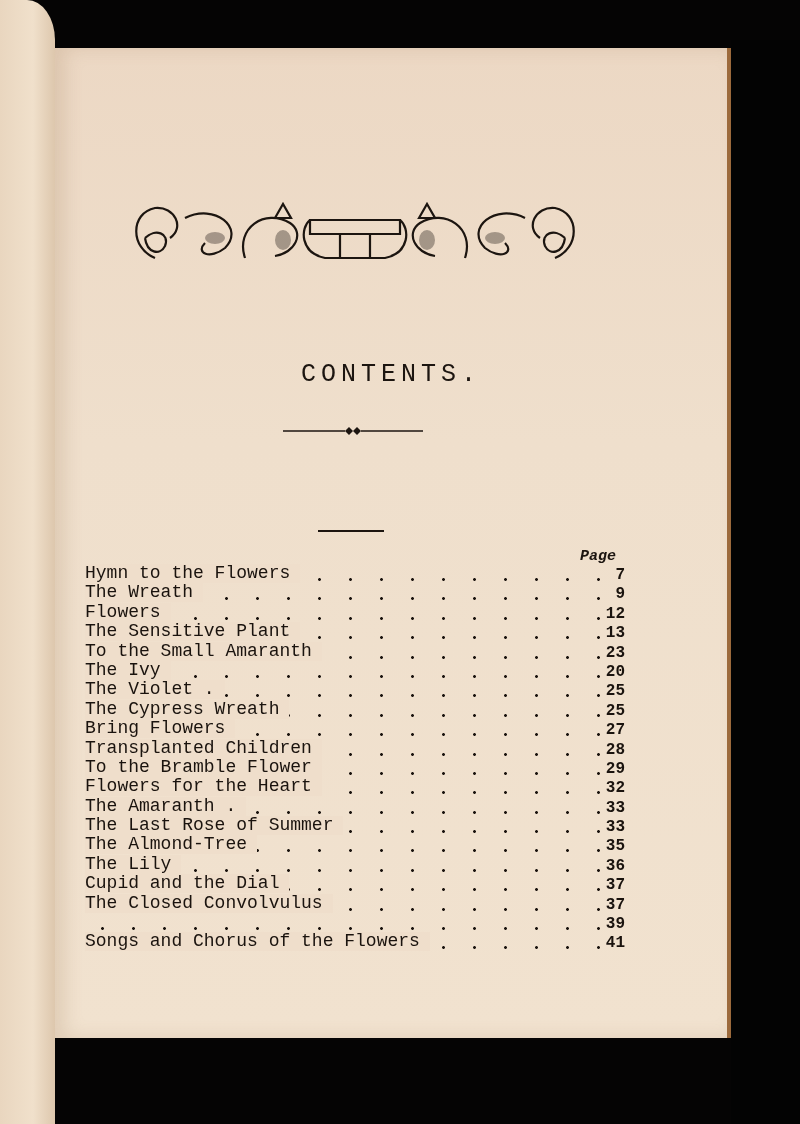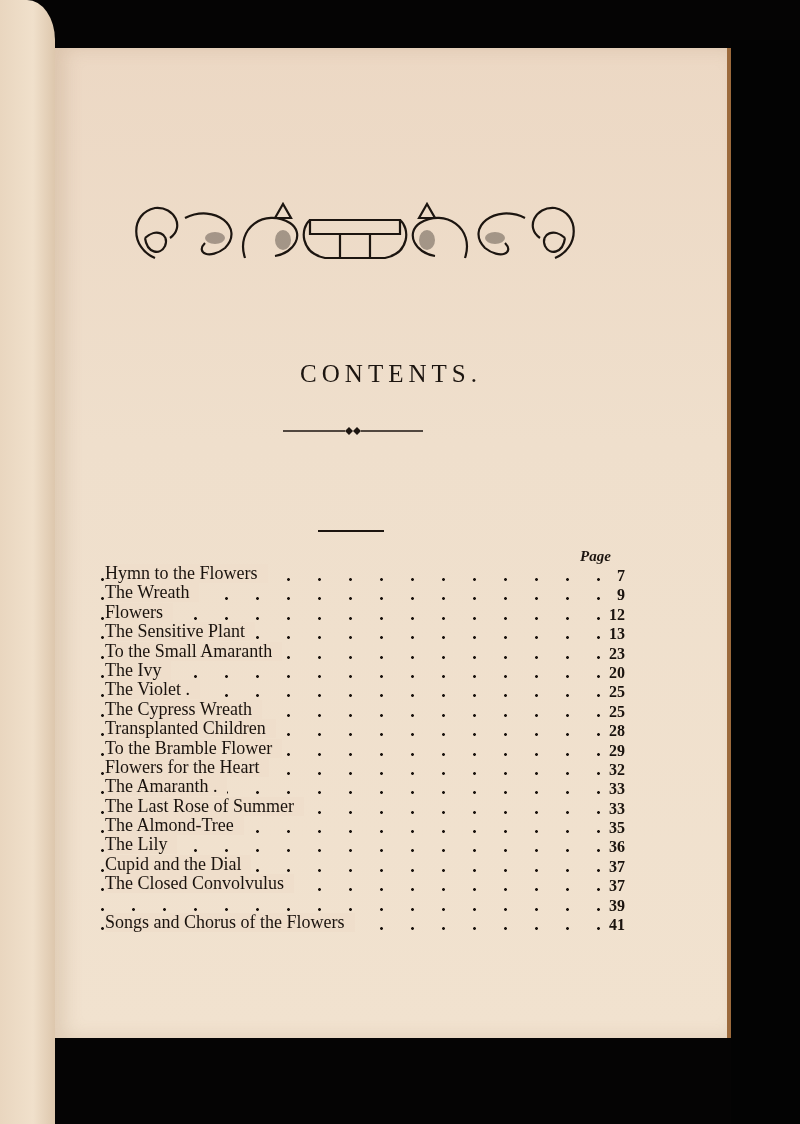--- a/index.html
+++ b/index.html
@@ -10,20 +10,21 @@
     }
     .left-page {
       position: absolute; left: 0; top: 0; width: 55px; height: 1124px;
       background: linear-gradient(90deg, #e9d6bf 0%, #f0e0cb 60%, #ddc7ad 100%);
       border-top-right-radius: 28px 40px;
     }
     .page {
       position: absolute; left: 55px; top: 48px; width: 672px; height: 990px;
       background: linear-gradient(180deg, #ecd8c4 0%, #efdfcc 40%, #f1e2cf 100%);
       box-shadow: inset 10px 0 18px rgba(150,110,70,0.18);
+      font-family: Liberation Mono, monospace;
     }
     .page::after {
       content: ""; position: absolute; right: -4px; top: 0; width: 4px; height: 100%;
       background: #9c6a3c;
     }
     .ornament {
       position: absolute; left: 70px; top: 150px; width: 460px; height: 72px;
     }
     .title {
       position: absolute; left: 0; width: 100%; top: 312px; text-align: center;
@@ -41,21 +42,21 @@
     }
     .page-label {
       position: absolute; left: 525px; top: 500px; font-style: italic; font-size: 15px; font-weight: bold; color: #1c1510;
     }
     .toc {
       position: absolute; left: 30px; top: 516px; width: 540px;
     }
     .toc-row {
       position: relative; height: 19.4px; font-size: 18px; line-height: 19px; color: #1a130e;
     }
-    .toc-row .t { position: absolute; left: 0; top: 0; white-space: nowrap; margin-left: 20px; }
+    .toc-row .t { position: absolute; left: 0; top: 0; white-space: nowrap; }
     .toc-row .dots {
       position: absolute; left: 0; right: 22px; top: 0; height: 19px;
       background-image: radial-gradient(circle, #1a130e 1.2px, transparent 1.6px);
       background-size: 31px 19px; background-position: 2px 6px; background-repeat: repeat-x;
       z-index: 0;
     }
     .toc-row .n {
       position: absolute; right: 0; top: 2px; width: 30px; text-align: right;
       font-weight: bold; font-size: 16px;
     }
@@ -141,20 +142,25 @@
         <span class="t" style="background:#efdecb;padding-right:10px">The Violet .</span>
         <span class="n">25</span>
       </div>
     <div class="toc-row">
         <div class="dots"></div>
         <span class="t" style="background:#efdecb;padding-right:10px">The Cypress Wreath</span>
         <span class="n">25</span>
       </div>
     <div class="toc-row">
         <div class="dots"></div>
+        <span class="t" style="background:#efdecb;padding-right:10px">Bring Flowers</span>
+        <span class="n">27</span>
+      </div>
+    <div class="toc-row">
+        <div class="dots"></div>
         <span class="t" style="background:#efdecb;padding-right:10px">Transplanted Children</span>
         <span class="n">28</span>
       </div>
     <div class="toc-row">
         <div class="dots"></div>
         <span class="t" style="background:#efdecb;padding-right:10px">To the Bramble Flower</span>
         <span class="n">29</span>
       </div>
     <div class="toc-row">
         <div class="dots"></div>

